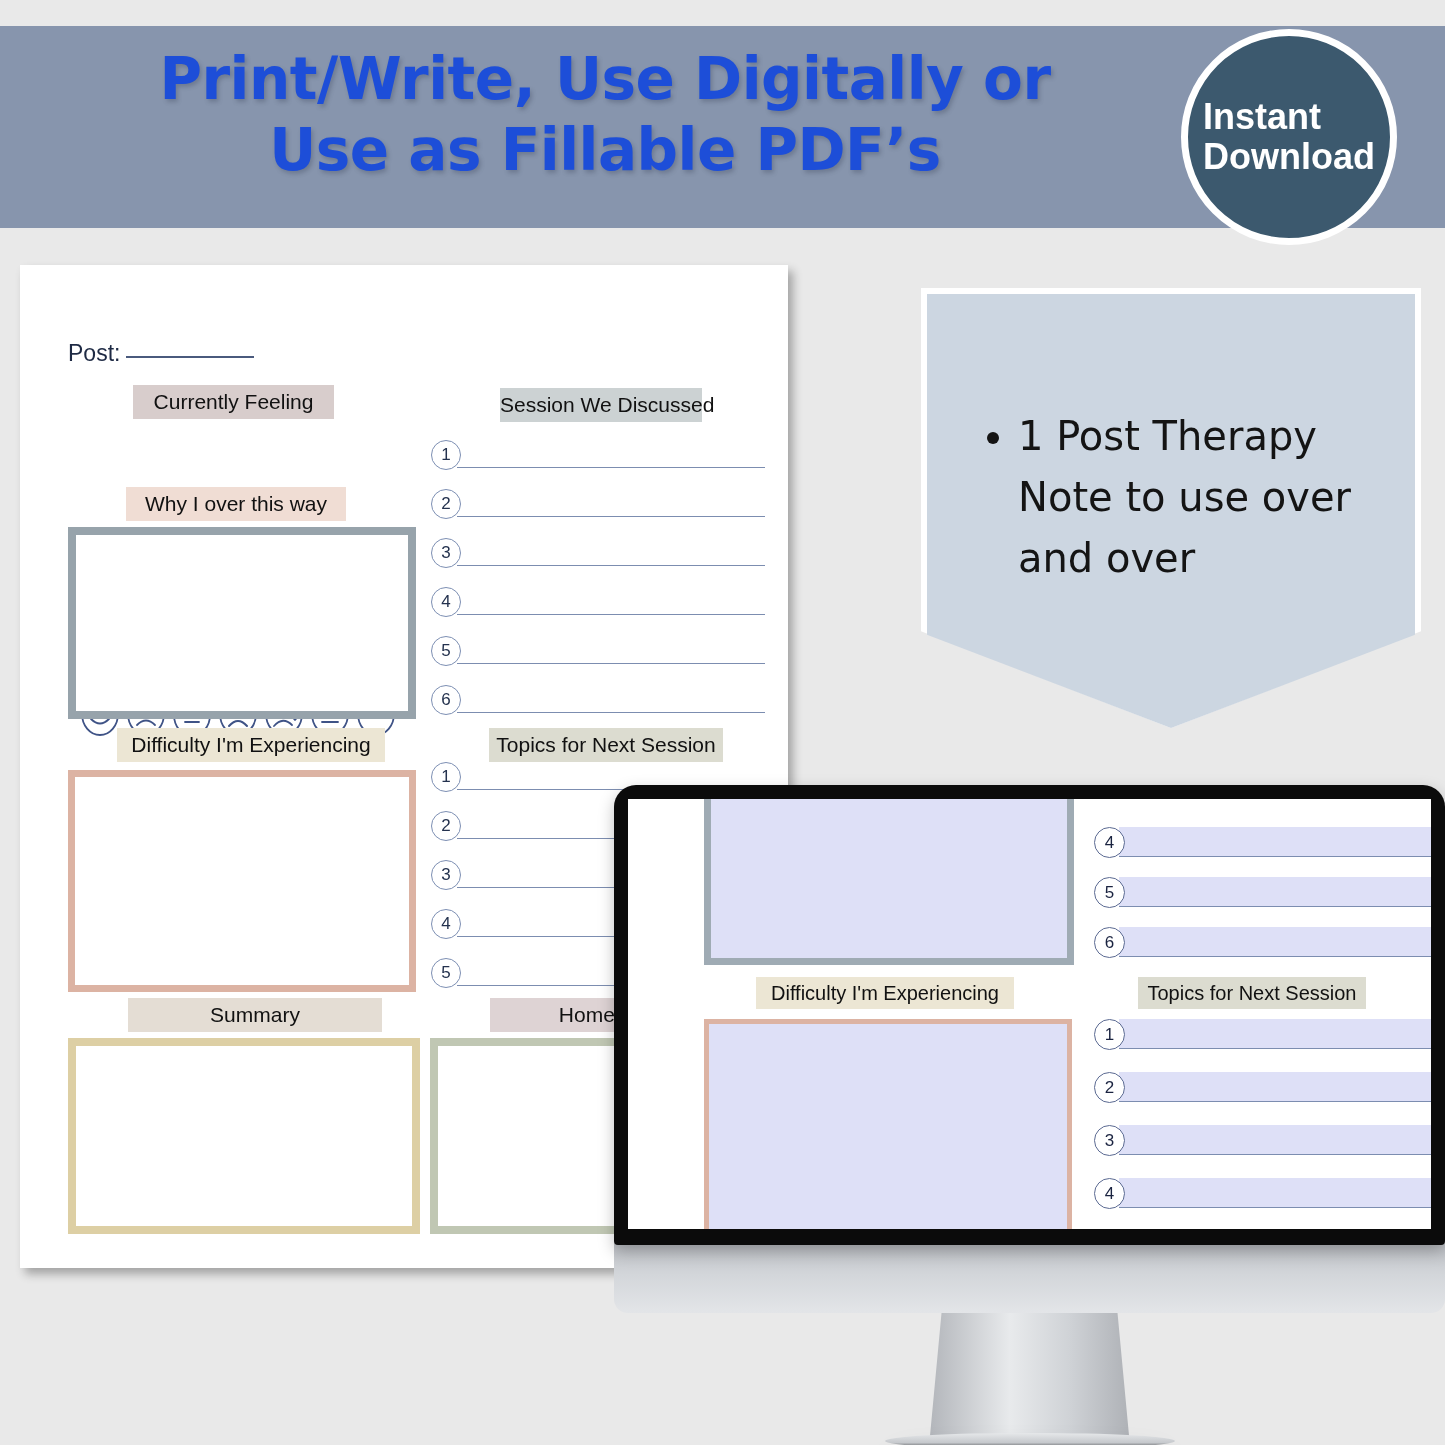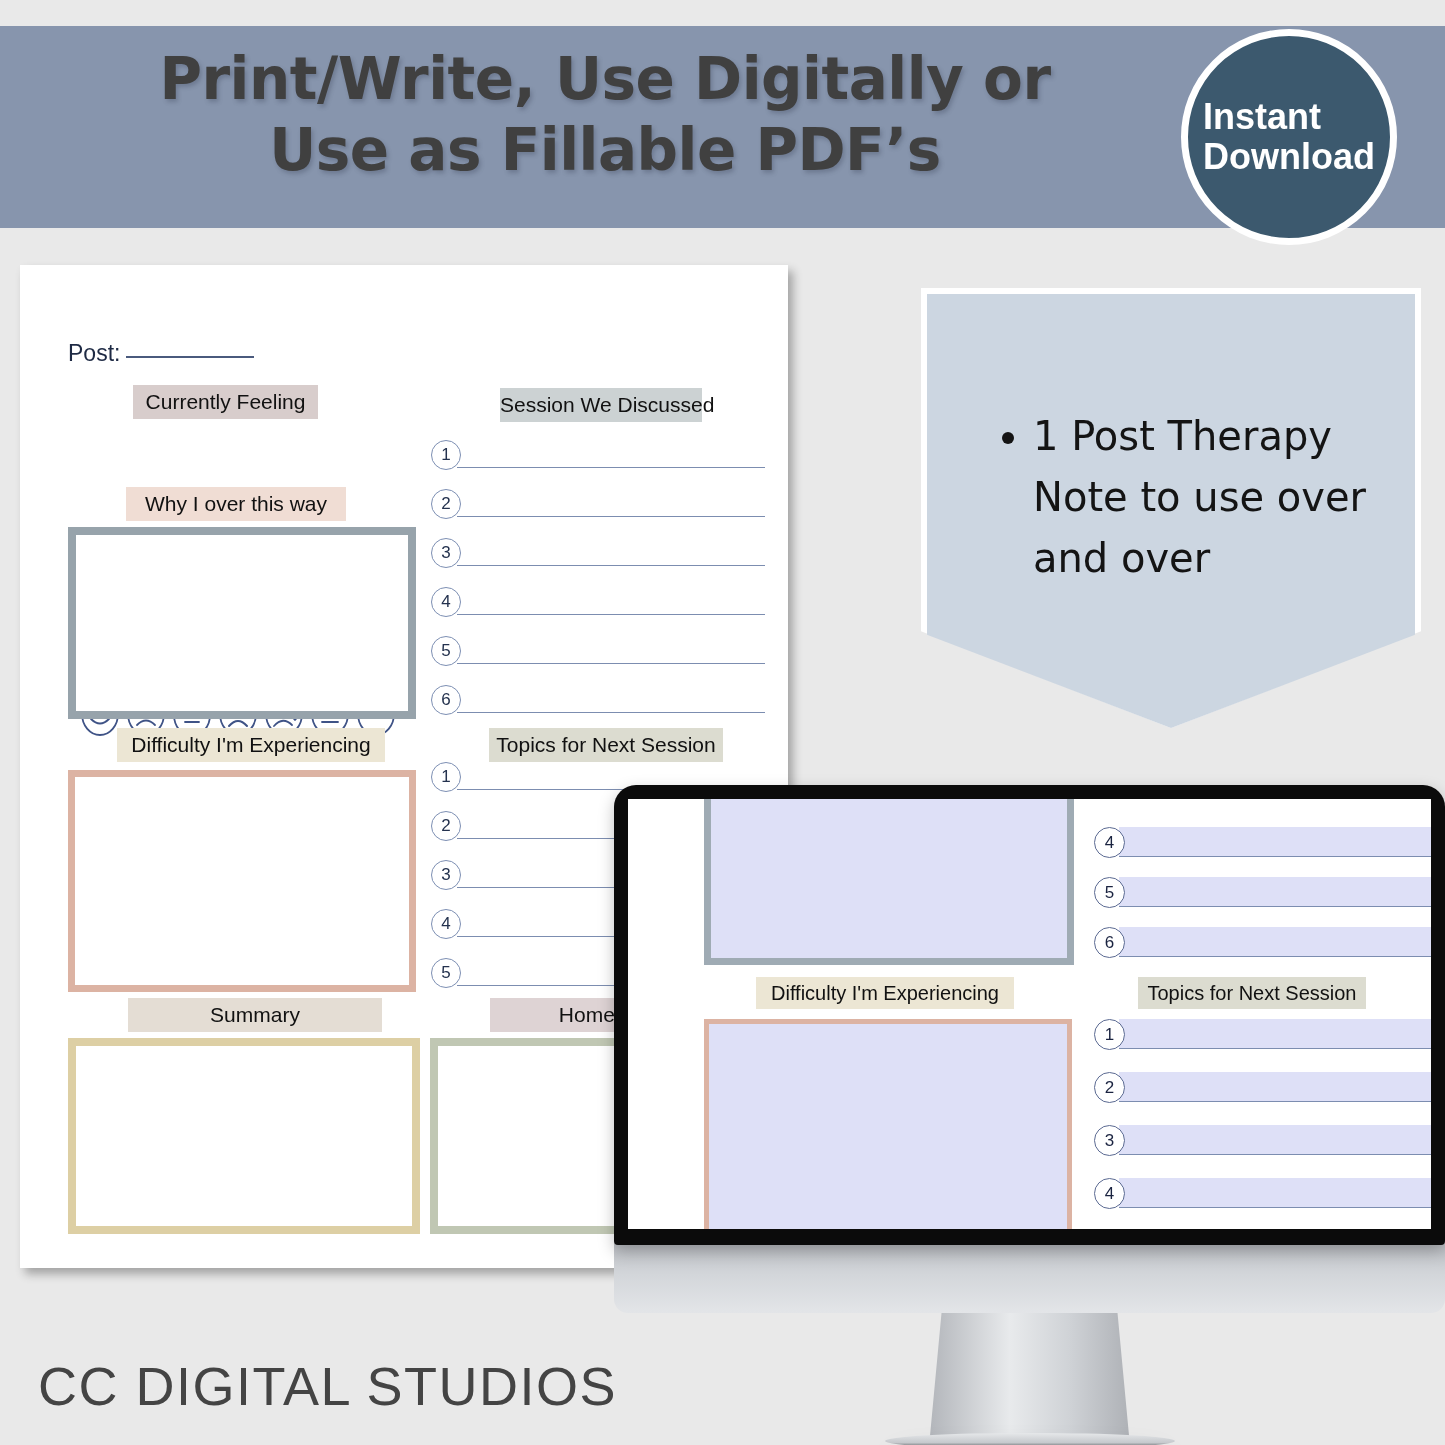--- a/index.html
+++ b/index.html
@@ -12,21 +12,21 @@
   .stage { position: relative; width: 1445px; height: 1445px; background:#e9e9e9; }
 
   
   .header-band {
     position: absolute; left: 0; top: 26px; width: 1445px; height: 202px;
     background: #8795ad;
   }
   .header-title {
     position: absolute; left: 60px; top: 44px; width: 1090px;
     text-align: center;
-    color: #404040;
+    color: #1d4ed8;
     font-family: "DejaVu Sans", sans-serif;
     font-weight: bold;
     font-size: 58px;
     line-height: 1.22;
     letter-spacing: -0.5px;
     text-shadow: 2px 3px 4px rgba(60,70,90,0.33);
     white-space: pre-line;
   }
 
   
@@ -57,21 +57,21 @@
   .pennant-inner {
     position: absolute; left: 6px; top: 6px; right: 6px; bottom: 0;
     background: #ccd6e1;
     clip-path: polygon(0% 0%, 100% 0%, 100% 78.5%, 50% 100%, 0% 78.5%);
   }
   .pennant-text {
     position: absolute; left: 78px; top: 118px; width: 380px;
     font-size: 40px; line-height: 1.52; color: #141414;
     font-family: "DejaVu Sans", sans-serif;
   }
-  .pennant-text li { margin-left: 34px; }
+  .pennant-text li { margin-left: 19px; }
 
   
   .paper {
     position: absolute; left: 20px; top: 265px; width: 768px; height: 1003px;
     background: #ffffff;
     box-shadow: 5px 6px 9px rgba(0,0,0,0.30);
     z-index: 2;
     overflow: hidden;
   }
   .ws-title {
@@ -198,21 +198,21 @@
     </ul>
   </div>
 
   <div class="paper">
 
 
     <div class="ws-date">
       <span>Post:</span><span class="rule"></span>
     </div>
 
-    <div class="chip" style="left:113px; top:120px; width:185px; background:#d8cdcc;">Currently Feeling</div>
+    <div class="chip" style="left:113px; top:120px; width:201px; background:#d8cdcc;">Currently Feeling</div>
 
     <div class="faces">
       <svg class="face" viewBox="0 0 44 48">
         <ellipse cx="22" cy="24" rx="18" ry="21" fill="none" stroke="#3f5386" stroke-width="1.8"></ellipse>
         <circle cx="15" cy="19" r="1.7" fill="#3f5386"></circle>
           <circle cx="29" cy="19" r="1.7" fill="#3f5386"></circle>
         <path d="M13 29 Q22 38 31 29" fill="none" stroke="#3f5386" stroke-width="1.8" stroke-linecap="round"></path>
       </svg>
       <svg class="face" viewBox="0 0 44 48">
         <ellipse cx="22" cy="24" rx="18" ry="21" fill="none" stroke="#3f5386" stroke-width="1.8"></ellipse>
@@ -365,15 +365,14 @@
           
         </div>
 
       </div>
     </div>
     <div class="chin"></div>
     <div class="neck"></div>
     <div class="base"></div>
   </div>
 
-  <div class="brand">CC DIGITAL STUDIOS</div>
 
 </div>
 
 </body></html>

